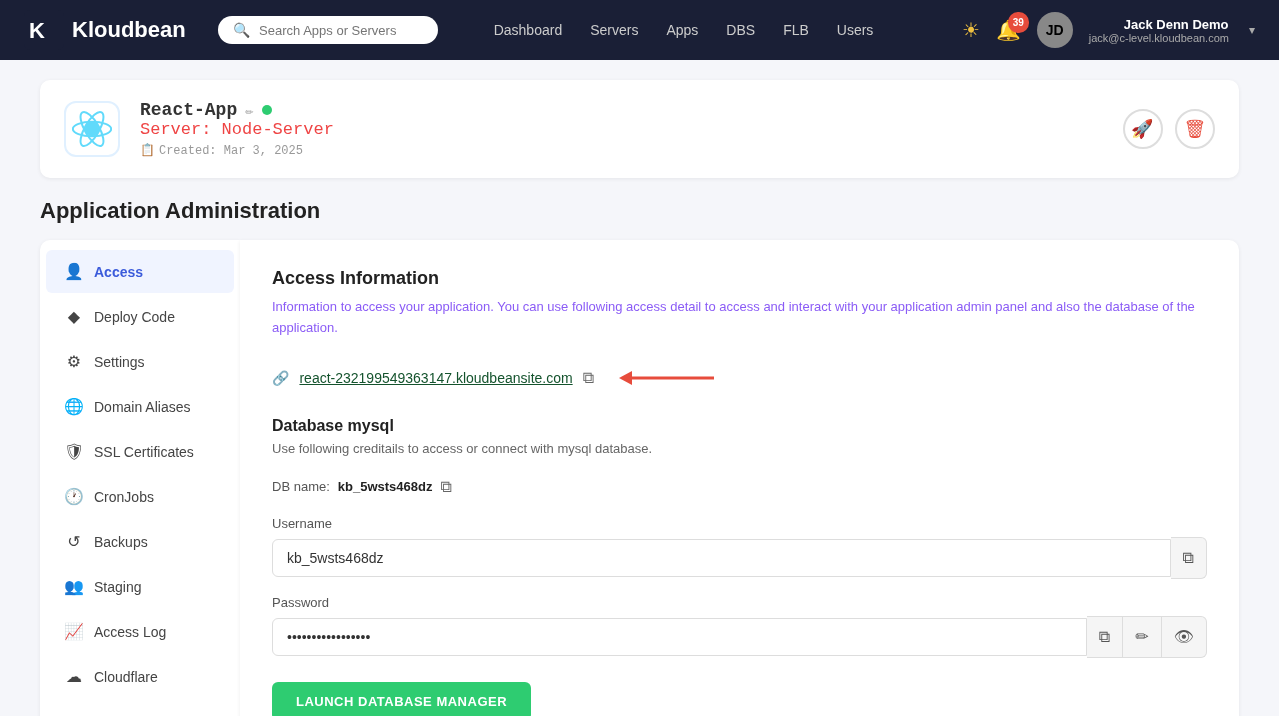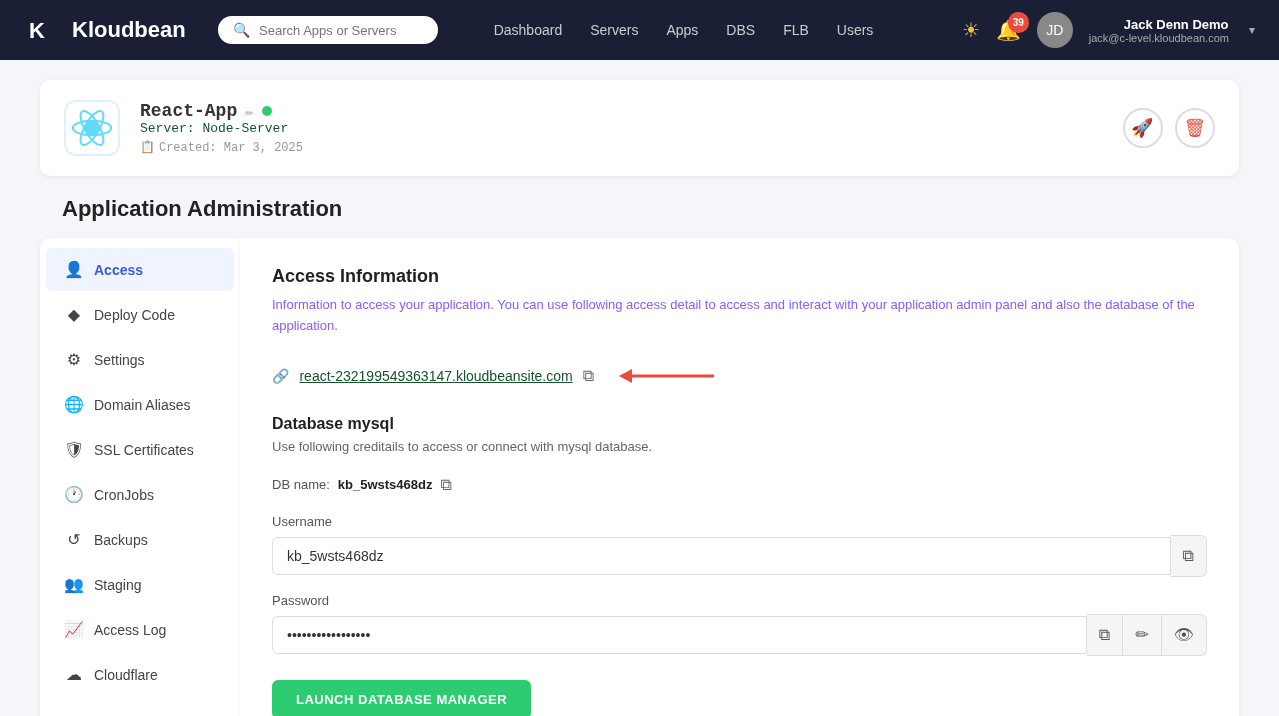--- a/index.html
+++ b/index.html
@@ -86,23 +86,23 @@
     }
     .user-avatar {
       width: 36px;
       height: 36px;
       border-radius: 50%;
       background: #888;
       overflow: hidden;
       display: flex;
       align-items: center;
       justify-content: center;
-      color: #ffffff;
+      color: #000000;
       font-size: 14px;
-      font-weight: normal;
+      font-weight: bold;
     }
     .user-info {
       display: flex;
       flex-direction: column;
       color: white;
     }
     .user-name { font-size: 13px; font-weight: 600; margin-left: 35px; }
     .user-email { font-size: 11px; color: #aaa; }
     .chevron-down { color: #aaa; font-size: 12px; margin-left: 4px; }
 
@@ -131,21 +131,21 @@
     .app-info { flex: 1; font-family: Liberation Mono, monospace; }
     .app-title {
       display: flex;
       align-items: center;
       gap: 8px;
       font-size: 18px;
       font-weight: 600;
     }
     .edit-icon { color: #999; font-size: 14px; cursor: pointer; }
     .status-dot { width: 10px; height: 10px; border-radius: 50%; background: #2ecc71; display: inline-block; }
-    .app-server { color: #14532d; font-size: 13px; }
+    .app-server { color: #ef4444; font-size: 17px; }
     .app-created { color: #999; font-size: 12px; margin-top: 4px; display: flex; align-items: center; gap: 4px; }
     .app-actions {
       display: flex;
       gap: 12px;
     }
     .btn-circle {
       width: 40px;
       height: 40px;
       border-radius: 50%;
       border: 2px solid #ddd;
@@ -155,21 +155,21 @@
       align-items: center;
       justify-content: center;
       font-size: 18px;
       color: #555;
     }
 
     
     .main-title {
       font-size: 22px;
       font-weight: 700;
-      margin: 10px 62px 16px;
+      margin: 10px 40px 16px;
       color: #222;
     }
     .admin-layout {
       display: flex;
       margin: 0 40px;
       gap: 0;
     }
 
     
     .sidebar {

